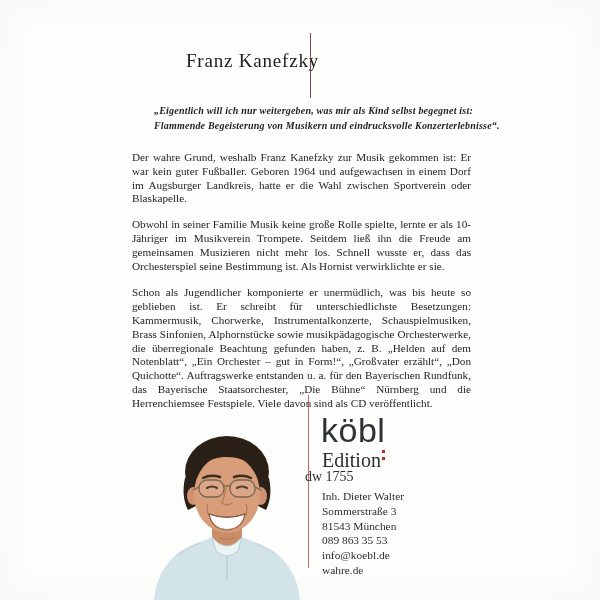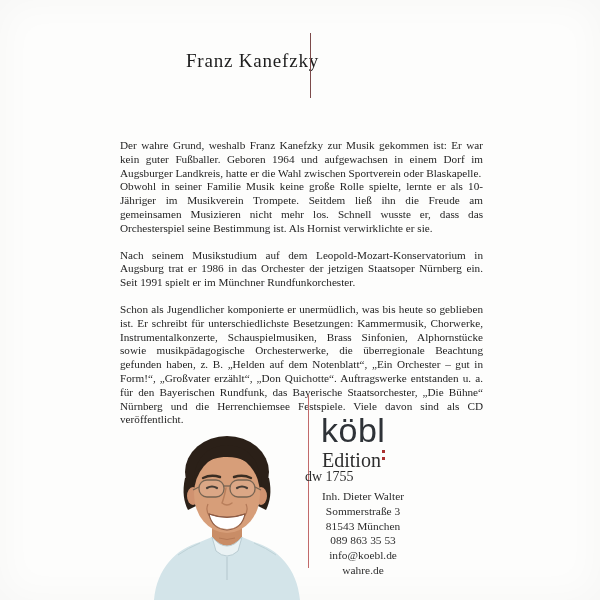--- a/index.html
+++ b/index.html
@@ -27,21 +27,21 @@
   .quote{
     position:absolute;left:154px;top:103px;
     font-style:italic;font-weight:700;font-size:10px;line-height:15px;
     color:#1f1f1f;white-space:nowrap;letter-spacing:.2px;
   }
   
   .bio{
     position:absolute;left:120px;top:139px;width:363px;
     font-size:11.2px;line-height:13.8px;text-align:justify;color:#242424;
   }
-  .bio p{margin:0;}
+  .bio p{margin:12px;}
   .bio p.gap{margin-top:13px;}
   
   .photo{
     position:absolute;left:148px;top:430px;width:156px;height:170px;
   }
   .red-rule{
     position:absolute;left:308px;top:395px;width:1px;height:173px;
     background:#c26a6a;
   }
   .logo{
@@ -63,36 +63,39 @@
   }
   .logo-colon i{display:block;width:3px;height:3px;background:#a93030;}
   .edition{
     position:absolute;left:322px;top:449px;font-size:20px;color:#2d2d2d;
   }
   .catalog{
     position:absolute;left:305px;top:469px;font-size:14px;color:#2d2d2d;
   }
   .address{
     position:absolute;left:322px;top:489px;
-    font-size:11.4px;line-height:14.8px;color:#2d2d2d;text-align:center;
+    font-size:11.4px;line-height:14.8px;color:#2d2d2d;
   }
 </style>
 </head>
 <body>
 
 <div class="page">
 
   <h1 class="title">Franz Kanefzky</h1>
   <div class="title-rule"></div>
 
+  <div class="quote">
+    <div>„Eigentlich will ich nur weitergeben, was mir als Kind selbst begegnet ist:</div>
+    <div>Flammende Begeisterung von Musikern und eindrucksvolle Konzerterlebnisse“.</div>
+  </div>
 
   <div class="bio">
     <p>Der wahre Grund, weshalb Franz Kanefzky zur Musik gekommen ist: Er war kein guter Fußballer. Geboren 1964 und aufgewachsen in einem Dorf im Augsburger Landkreis, hatte er die Wahl zwischen Sportverein oder Blaskapelle.</p>
     <p>Obwohl in seiner Familie Musik keine große Rolle spielte, lernte er als 10-Jähriger im Musikverein Trompete. Seitdem ließ ihn die Freude am gemeinsamen Musizieren nicht mehr los. Schnell wusste er, dass das Orchesterspiel seine Bestimmung ist. Als Hornist verwirklichte er sie.</p>
-    <p class="gap">Nach seinem Musikstudium auf dem Leopold-Mozart-Konservatorium in Augsburg trat er 1986 in das Orchester der jetzigen Staatsoper Nürnberg ein. Seit 1991 spielt er im Münchner Rundfunkorchester.</p>
     <p class="gap">Schon als Jugendlicher komponierte er unermüdlich, was bis heute so geblieben ist. Er schreibt für unterschiedlichste Besetzungen: Kammermusik, Chorwerke, Instrumentalkonzerte, Schauspielmusiken, Brass Sinfonien, Alphornstücke sowie musikpädagogische Orchesterwerke, die überregionale Beachtung gefunden haben, z. B. „Helden auf dem Notenblatt“, „Ein Orchester – gut in Form!“, „Großvater erzählt“, „Don Quichotte“. Auftragswerke entstanden u. a. für den Bayerischen Rundfunk, das Bayerische Staatsorchester, „Die Bühne“ Nürnberg und die Herrenchiemsee Festspiele. Viele davon sind als CD veröffentlicht.</p>
   </div>
 
   <div class="photo">
     <svg width="156" height="170" viewBox="0 0 156 170" xmlns="http://www.w3.org/2000/svg">
 
       <ellipse cx="79" cy="42" rx="42" ry="36" fill="#2b2018"></ellipse>
       <path d="M37,48 C34,62 36,72 40,80 L48,76 C44,66 43,56 45,46 Z" fill="#2b2018"></path>
       <path d="M121,48 C124,62 122,72 118,80 L110,76 C114,66 115,56 113,46 Z" fill="#2b2018"></path>
 

